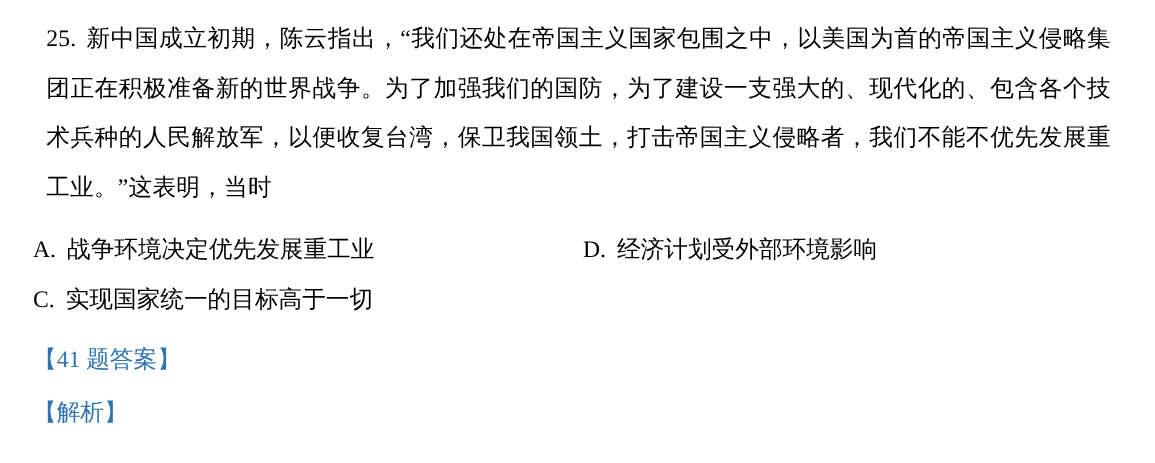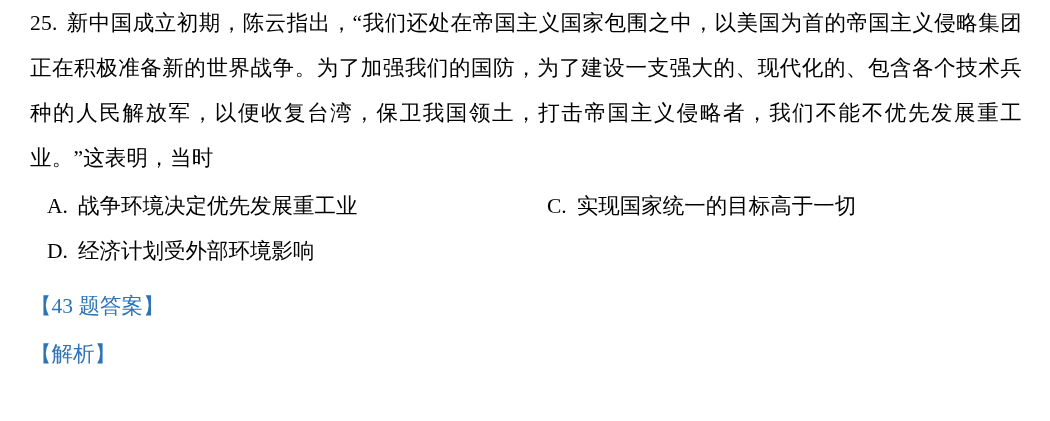--- a/index.html
+++ b/index.html
@@ -13,35 +13,34 @@
     overflow: hidden;
     font-family: "Liberation Serif", "DejaVu Serif", serif;
     color: #000000;
   }
   .page {
     padding: 1px 28px 0 30px;
     box-sizing: border-box;
     width: 1050px;
   }
   .stem {
-    margin: 0;
+    margin: 12px;
     font-size: 21.5px;
     line-height: 45px;
     text-align: justify;
     text-justify: inter-character;
     letter-spacing: 0.2px;
   }
   .q-number {
     padding-right: 9px;
   }
   .options {
     margin-top: 3px;
     display: grid;
     grid-template-columns: 500px 1fr;
-    margin-left: 17px;
   }
   .option {
     font-size: 21.5px;
     line-height: 45px;
     white-space: nowrap;
   }
   .opt-label {
     padding-right: 10px;
   }
   .answers {
@@ -67,25 +66,25 @@
 
   <p class="stem">
     <span class="q-number">25.</span><span>新中国成立初期，陈云指出，“我们还处在帝国主义国家包围之中，以美国为首的帝国主义侵略集团正在积极准备新的世界战争。为了加强我们的国防，为了建设一支强大的、现代化的、包含各个技术兵种的人民解放军，以便收复台湾，保卫我国领土，打击帝国主义侵略者，我们不能不优先发展重工业。”这表明，当时</span>
   </p>
 
   <div class="options">
     <div class="option">
       <span class="opt-label">A.</span><span>战争环境决定优先发展重工业</span>
     </div>
     <div class="option">
-      <span class="opt-label">C.</span><span>实现国家统一的目标高于一切</span>
+      <span class="opt-label">D.</span><span>经济计划受外部环境影响</span>
     </div>
     <div class="option">
-      <span class="opt-label">D.</span><span>经济计划受外部环境影响</span>
+      <span class="opt-label">C.</span><span>实现国家统一的目标高于一切</span>
     </div>
   </div>
 
   <div class="answers">
-    <div class="ans-line blue">【43 题答案】</div>
+    <div class="ans-line blue">【41 题答案】</div>
     <div class="ans-line blue">【解析】</div>
   </div>
 
 </div>
 
 </body></html>

